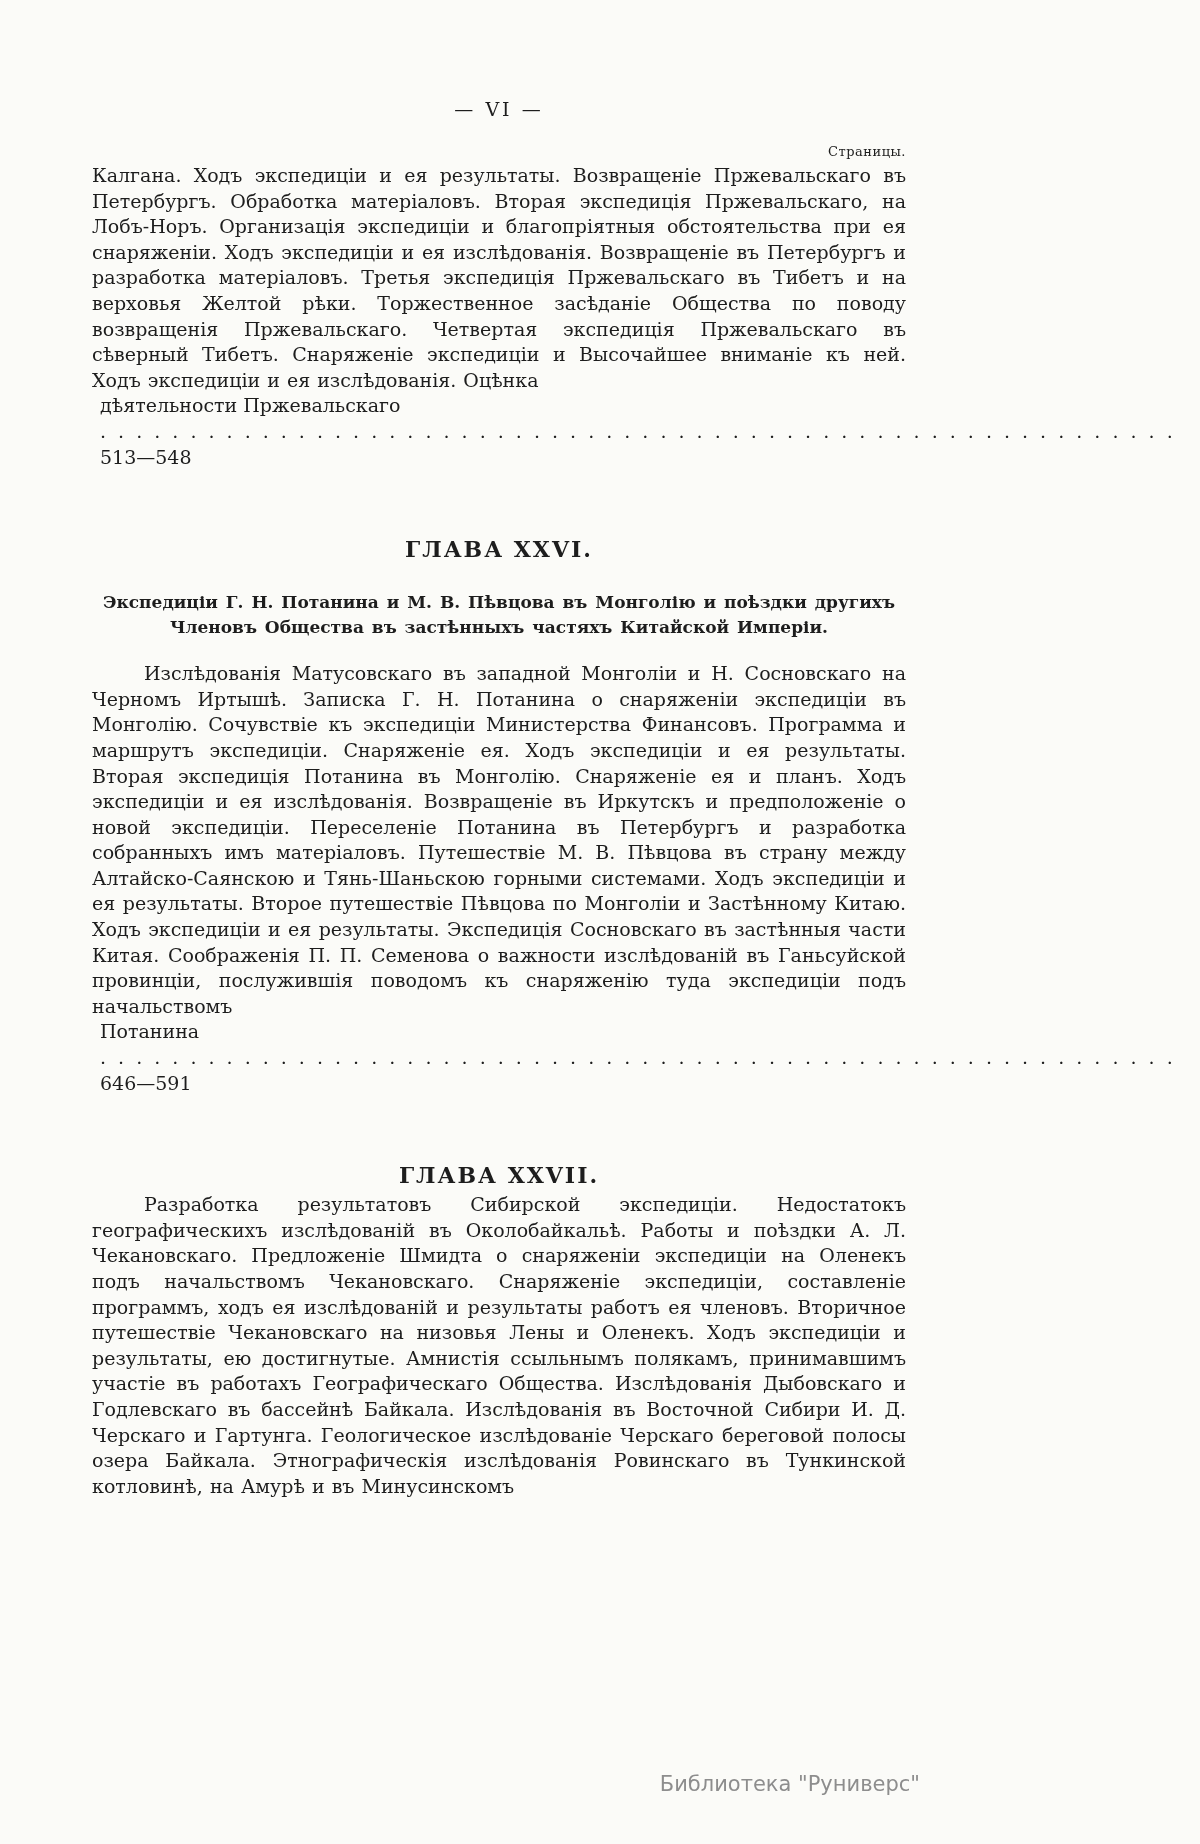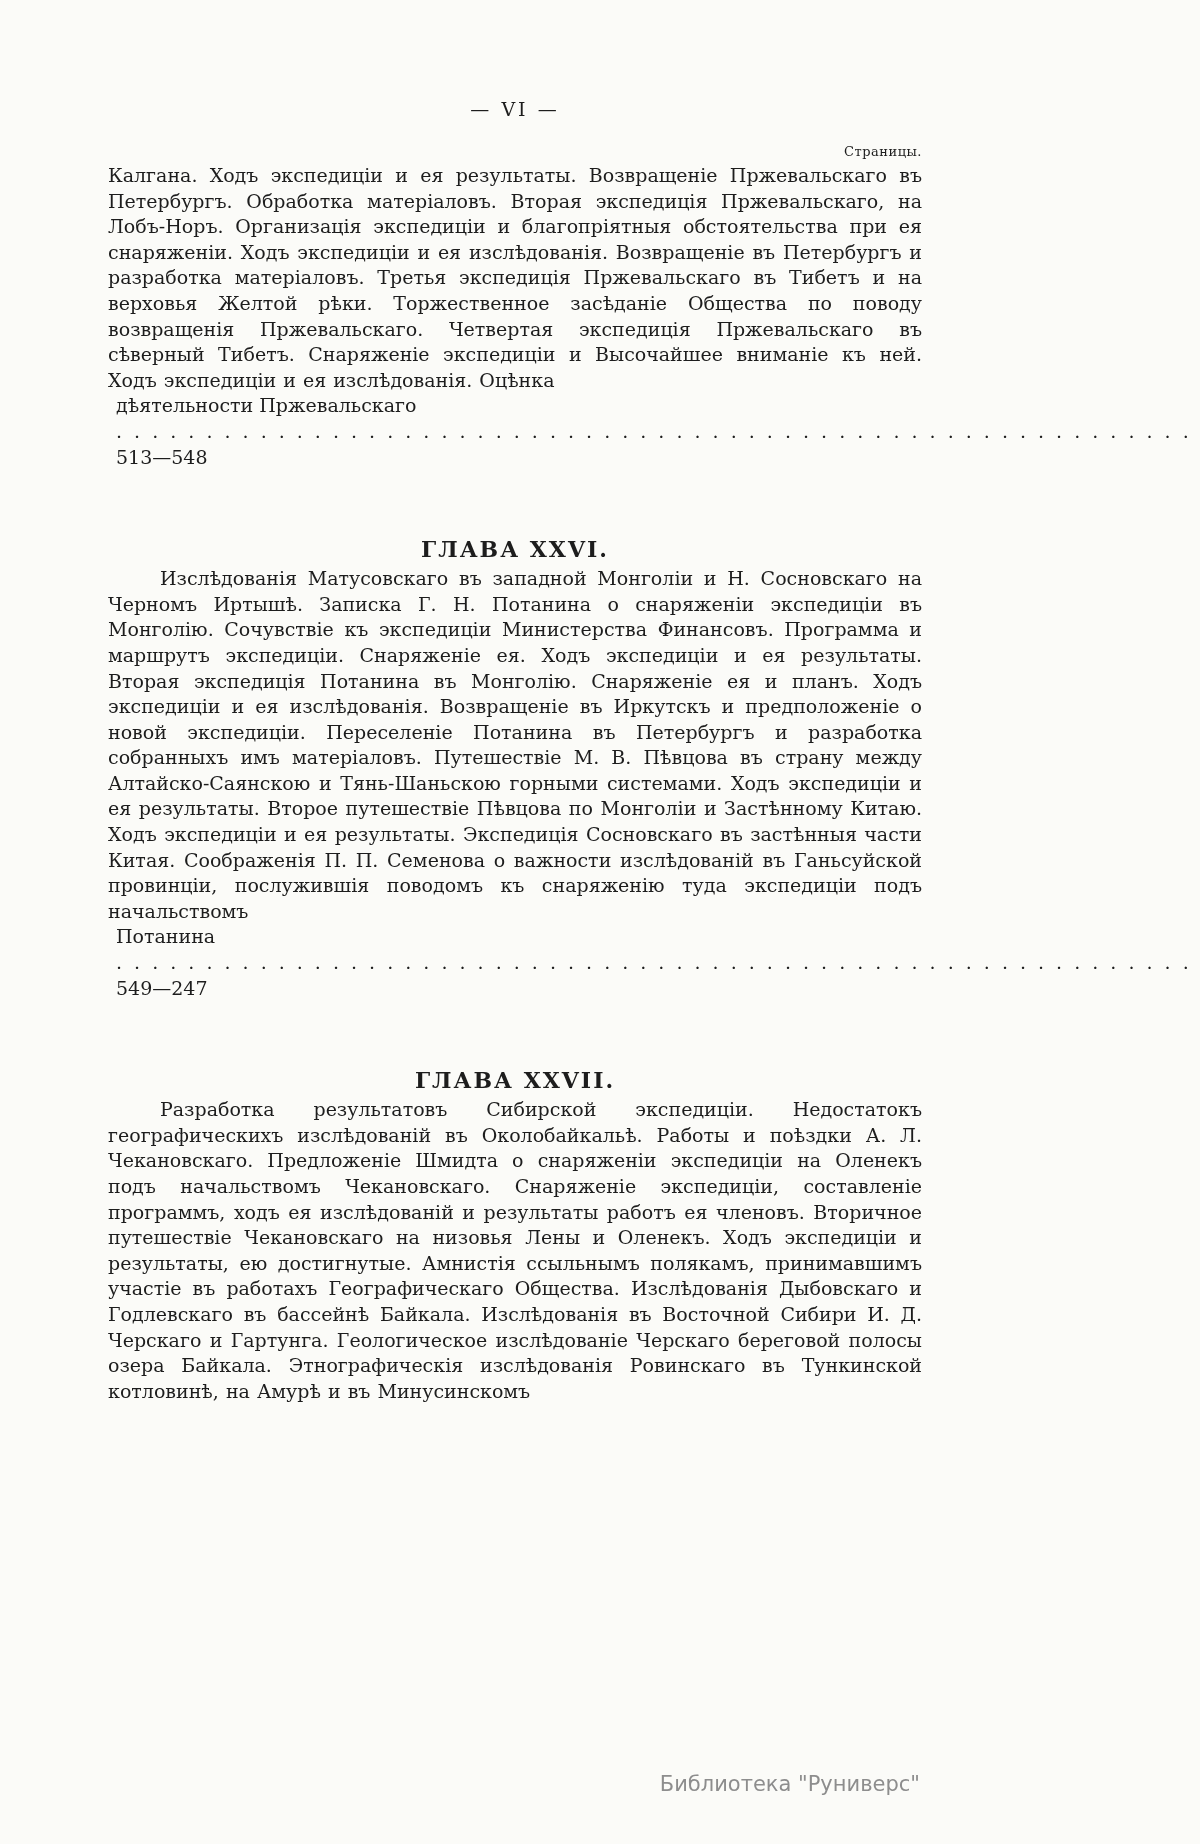--- a/index.html
+++ b/index.html
@@ -7,21 +7,21 @@
   body {
     background: #fbfbf8;
     color: #1d1d1d;
     font-family: "DejaVu Serif", serif;
     position: relative;
     overflow: hidden;
   }
   .page { position: absolute; inset: 0; }
   .content {
     position: absolute;
-    left: 108px;
+    left: 92px;
     top: 0;
     width: 814px;
   }
   .folio {
     text-align: center;
     padding-top: 98px;
     font-size: 19px;
     letter-spacing: 3px;
   }
   .pages-label {
@@ -95,25 +95,26 @@
       <p class="toc-text">Калгана. Ходъ экспедиціи и ея результаты. Возвращеніе Пржевальскаго въ Петербургъ. Обработка матеріаловъ. Вторая экспедиція Пржевальскаго, на Лобъ-Норъ. Организація экспедиціи и благопріятныя обстоятельства при ея снаряженіи. Ходъ экспедиціи и ея изслѣдованія. Возвращеніе въ Петербургъ и разработка матеріаловъ. Третья экспедиція Пржевальскаго въ Тибетъ и на верховья Желтой рѣки. Торжественное засѣданіе Общества по поводу возвращенія Пржевальскаго. Четвертая экспедиція Пржевальскаго въ сѣверный Тибетъ. Снаряженіе экспедиціи и Высочайшее вниманіе къ ней. Ходъ экспедиціи и ея изслѣдованія. Оцѣнка</p>
       <div class="leader-line">
         <span class="leader-text">дѣятельности Пржевальскаго</span>
         <span class="leader">. . . . . . . . . . . . . . . . . . . . . . . . . . . . . . . . . . . . . . . . . . . . . . . . . . . . . . . . . . . .</span>
         <span class="pages-ref">513—548</span>
       </div>
     </div>
 
     <div>
       <h2 class="chapter-heading">ГЛАВА XXVI.</h2>
+      <p class="chapter-subtitle">Экспедиціи Г. Н. Потанина и М. В. Пѣвцова въ Монголію и поѣздки другихъ Членовъ Общества въ застѣнныхъ частяхъ Китайской Имперіи.</p>
       <p class="toc-text indent">Изслѣдованія Матусовскаго въ западной Монголіи и Н. Сосновскаго на Черномъ Иртышѣ. Записка Г. Н. Потанина о снаряженіи экспедиціи въ Монголію. Сочувствіе къ экспедиціи Министерства Финансовъ. Программа и маршрутъ экспедиціи. Снаряженіе ея. Ходъ экспедиціи и ея результаты. Вторая экспедиція Потанина въ Монголію. Снаряженіе ея и планъ. Ходъ экспедиціи и ея изслѣдованія. Возвращеніе въ Иркутскъ и предположеніе о новой экспедиціи. Переселеніе Потанина въ Петербургъ и разработка собранныхъ имъ матеріаловъ. Путешествіе М. В. Пѣвцова въ страну между Алтайско-Саянскою и Тянь-Шаньскою горными системами. Ходъ экспедиціи и ея результаты. Второе путешествіе Пѣвцова по Монголіи и Застѣнному Китаю. Ходъ экспедиціи и ея результаты. Экспедиція Сосновскаго въ застѣнныя части Китая. Соображенія П. П. Семенова о важности изслѣдованій въ Ганьсуйской провинціи, послужившія поводомъ къ снаряженію туда экспедиціи подъ начальствомъ</p>
       <div class="leader-line">
         <span class="leader-text">Потанина</span>
         <span class="leader">. . . . . . . . . . . . . . . . . . . . . . . . . . . . . . . . . . . . . . . . . . . . . . . . . . . . . . . . . . . .</span>
-        <span class="pages-ref">549—247</span>
+        <span class="pages-ref">646—591</span>
       </div>
     </div>
 
     <div>
       <h2 class="chapter-heading">ГЛАВА XXVII.</h2>
       <p class="toc-text indent">Разработка результатовъ Сибирской экспедиціи. Недостатокъ географическихъ изслѣдованій въ Околобайкальѣ. Работы и поѣздки А. Л. Чекановскаго. Предложеніе Шмидта о снаряженіи экспедиціи на Оленекъ подъ начальствомъ Чекановскаго. Снаряженіе экспедиціи, составленіе программъ, ходъ ея изслѣдованій и результаты работъ ея членовъ. Вторичное путешествіе Чекановскаго на низовья Лены и Оленекъ. Ходъ экспедиціи и результаты, ею достигнутые. Амнистія ссыльнымъ полякамъ, принимавшимъ участіе въ работахъ Географическаго Общества. Изслѣдованія Дыбовскаго и Годлевскаго въ бассейнѣ Байкала. Изслѣдованія въ Восточной Сибири И. Д. Черскаго и Гартунга. Геологическое изслѣдованіе Черскаго береговой полосы озера Байкала. Этнографическія изслѣдованія Ровинскаго въ Тункинской котловинѣ, на Амурѣ и въ Минусинскомъ</p>
     </div>
 
   </div>
 

